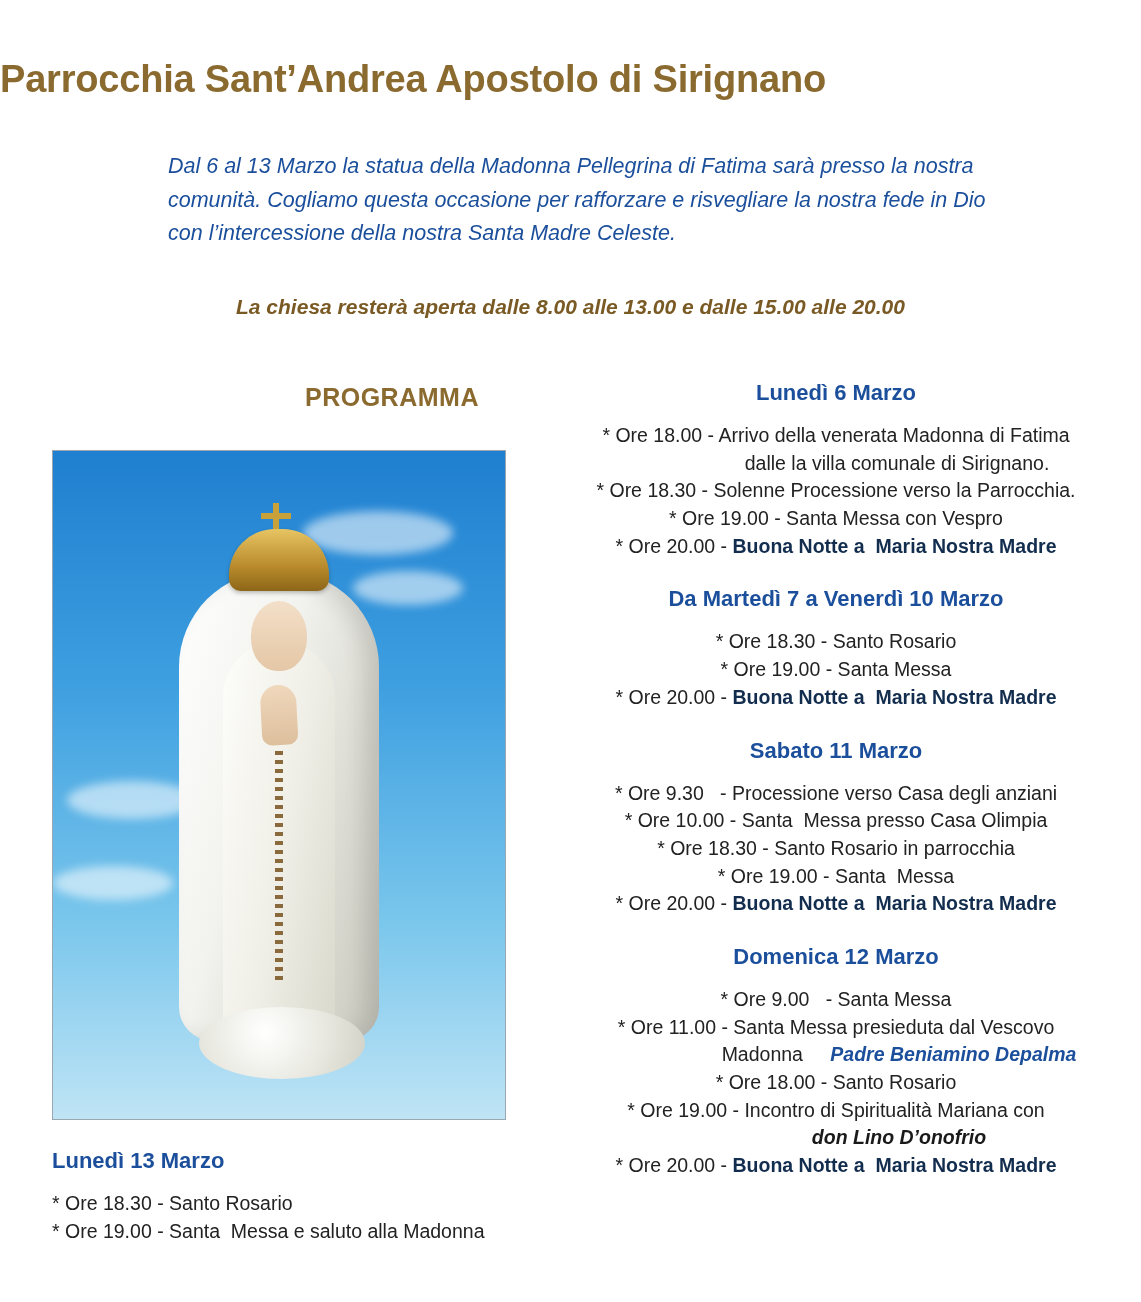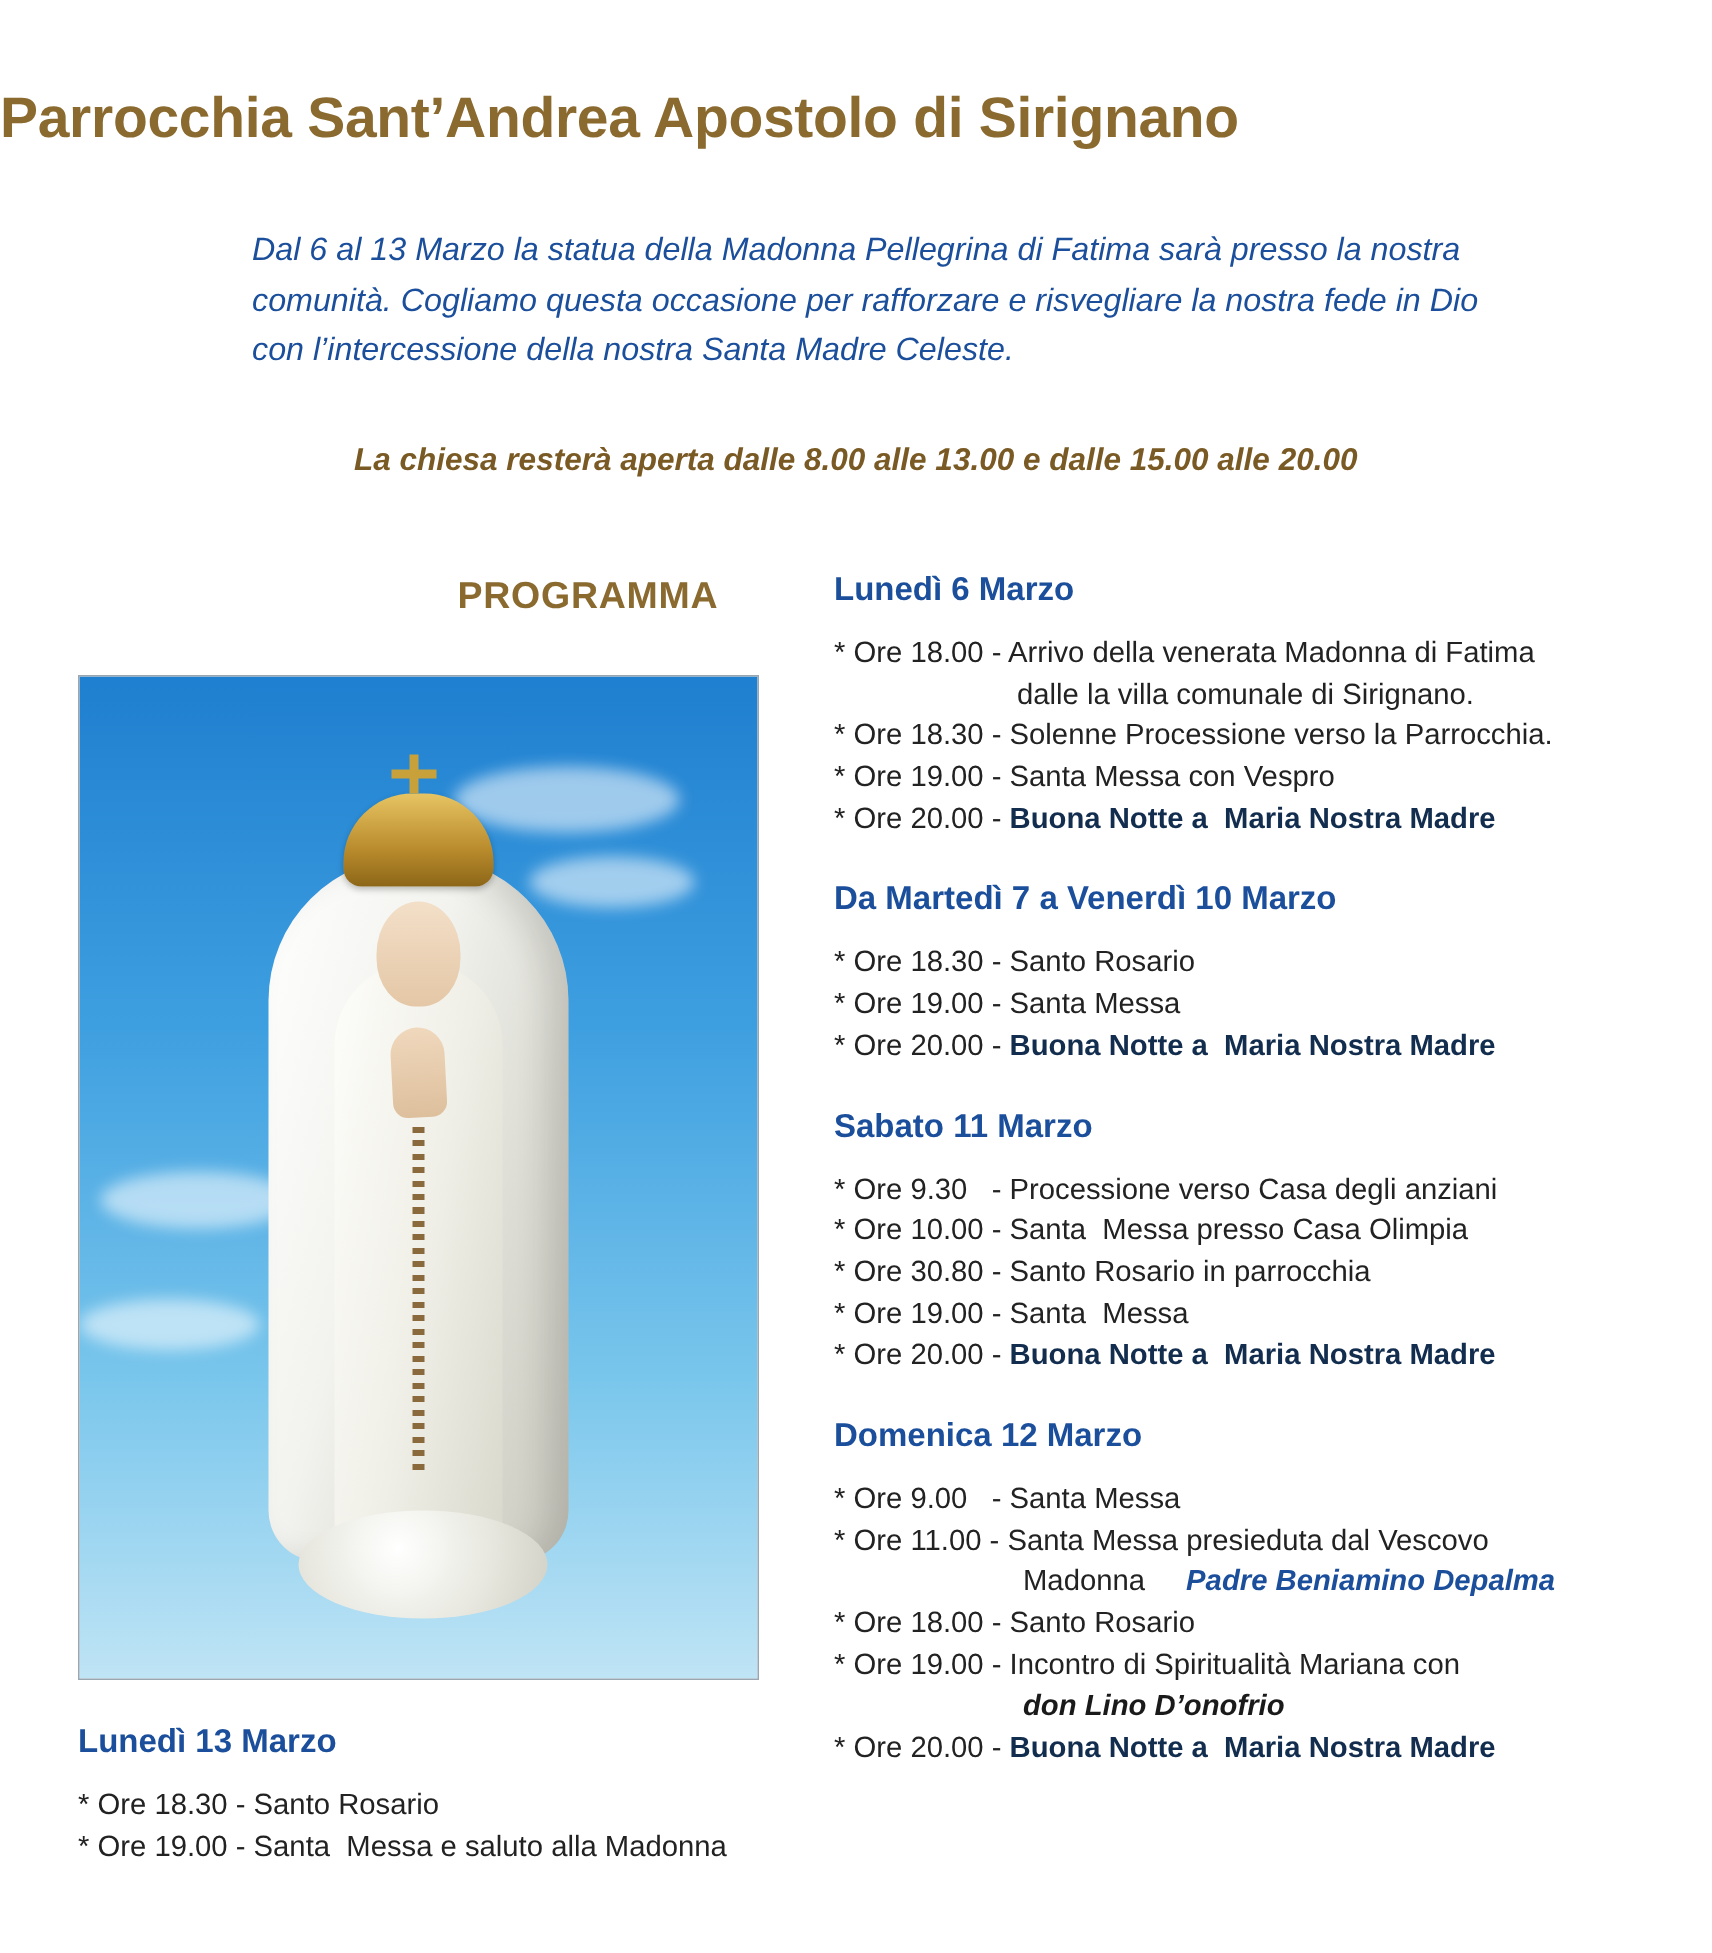--- a/index.html
+++ b/index.html
@@ -156,21 +156,21 @@
   
   .col-right { position: absolute; left: 556px; top: 380px; width: 560px; }
   .col-left-bottom { position: absolute; left: 52px; top: 1148px; width: 500px; }
 
   .day-head {
     font-size: 22px;
     font-weight: bold;
     color: #1b4f9c;
     margin: 0 0 16px 0;
   }
-  .block { margin-bottom: 26px; }
+  .block { margin-bottom: 26px; text-align: center; }
   .line {
     font-size: 19.5px;
     color: #222222;
     line-height: 1.42;
     white-space: pre-wrap;
   }
   .line .bold-navy { font-weight: bold; color: #122d4e; }
   .line .bold-blue-ital {
     font-weight: bold; font-style: italic; color: #1b4f9c; margin-left: 22px;
   }
@@ -217,21 +217,21 @@
     <div class="block">
       <div class="day-head">Da Martedì 7 a Venerdì 10 Marzo</div>
       <div class="line">* Ore 18.30 - Santo Rosario</div>
       <div class="line">* Ore 19.00 - Santa Messa</div>
       <div class="line"><span>* Ore 20.00 - </span><span class="bold-navy">Buona Notte a  Maria Nostra Madre</span></div>
     </div>
     <div class="block">
       <div class="day-head">Sabato 11  Marzo</div>
       <div class="line">* Ore 9.30   - Processione verso Casa degli anziani</div>
       <div class="line">* Ore 10.00 - Santa  Messa presso Casa Olimpia</div>
-      <div class="line">* Ore 30.80 - Santo Rosario in parrocchia</div>
+      <div class="line">* Ore 18.30 - Santo Rosario in parrocchia</div>
       <div class="line">* Ore 19.00 - Santa  Messa</div>
       <div class="line"><span>* Ore 20.00 - </span><span class="bold-navy">Buona Notte a  Maria Nostra Madre</span></div>
     </div>
     <div class="block">
       <div class="day-head">Domenica 12 Marzo</div>
       <div class="line">* Ore 9.00   - Santa Messa</div>
       <div class="line">* Ore 11.00 - Santa Messa presieduta dal Vescovo</div>
       <div class="line indent-2"><span>Madonna </span><span class="bold-blue-ital">Padre Beniamino Depalma</span></div>
       <div class="line">* Ore 18.00 - Santo Rosario</div>
       <div class="line">* Ore 19.00 - Incontro di Spiritualità Mariana con</div>

